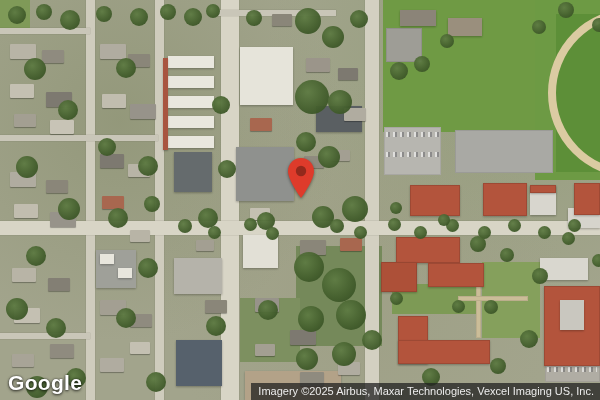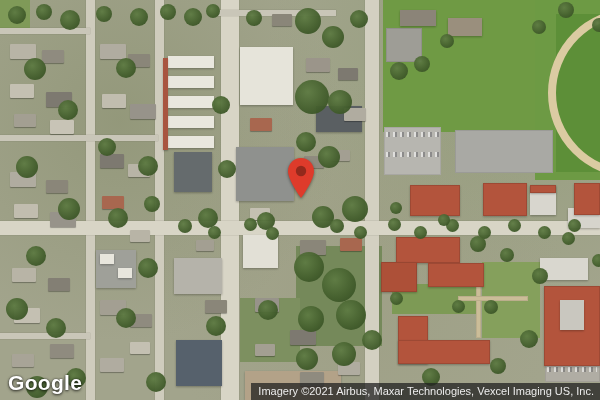--- a/index.html
+++ b/index.html
@@ -226,14 +226,14 @@
       <div class="f tree" style="left: 592px; top: 18px; width: 14px; height: 14px;"></div>
     </div>
 
   <svg id="pin" viewBox="0 0 26 40" xmlns="http://www.w3.org/2000/svg">
     <path d="M13 0C5.82 0 0 5.82 0 13c0 9.6 13 27 13 27s13-17.4 13-27C26 5.82 20.18 0 13 0z" fill="#de3b2b"></path>
     <circle cx="13" cy="13" r="5.2" fill="#93291c"></circle>
   </svg>
 
   <div id="logo">Google</div>
 
-  <div id="attribution">Imagery ©2021 Airbus, Maxar Technologies, Vexcel Imaging US, Inc.</div>
+  <div id="attribution">Imagery ©2025 Airbus, Maxar Technologies, Vexcel Imaging US, Inc.</div>
 </div>
 
 </body></html>

